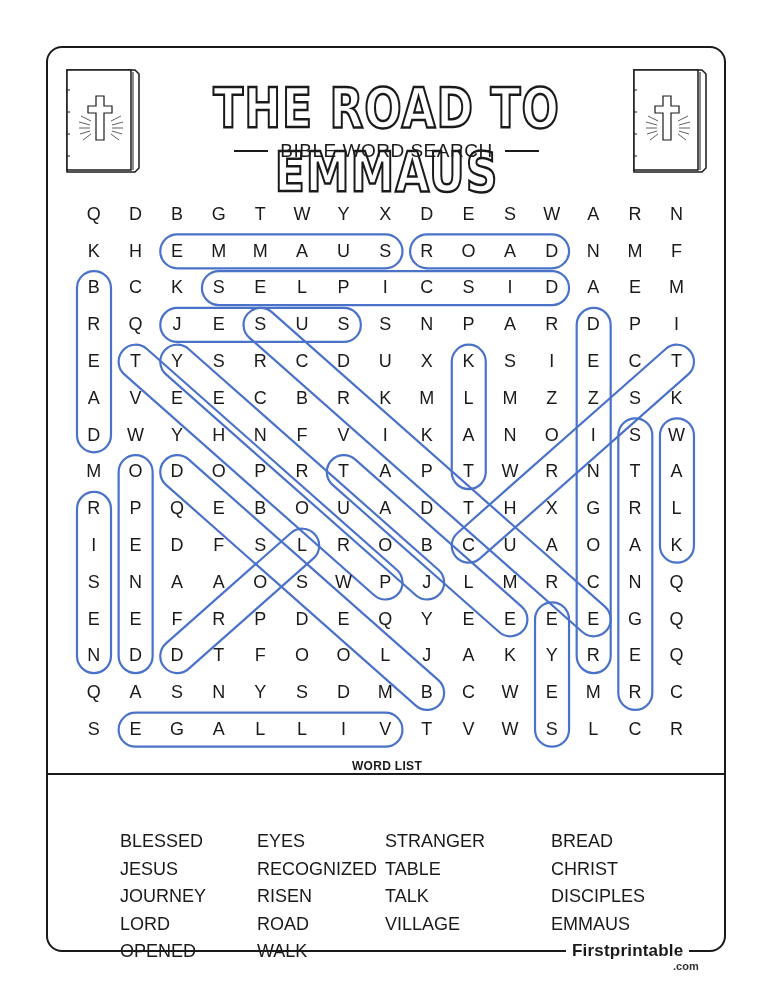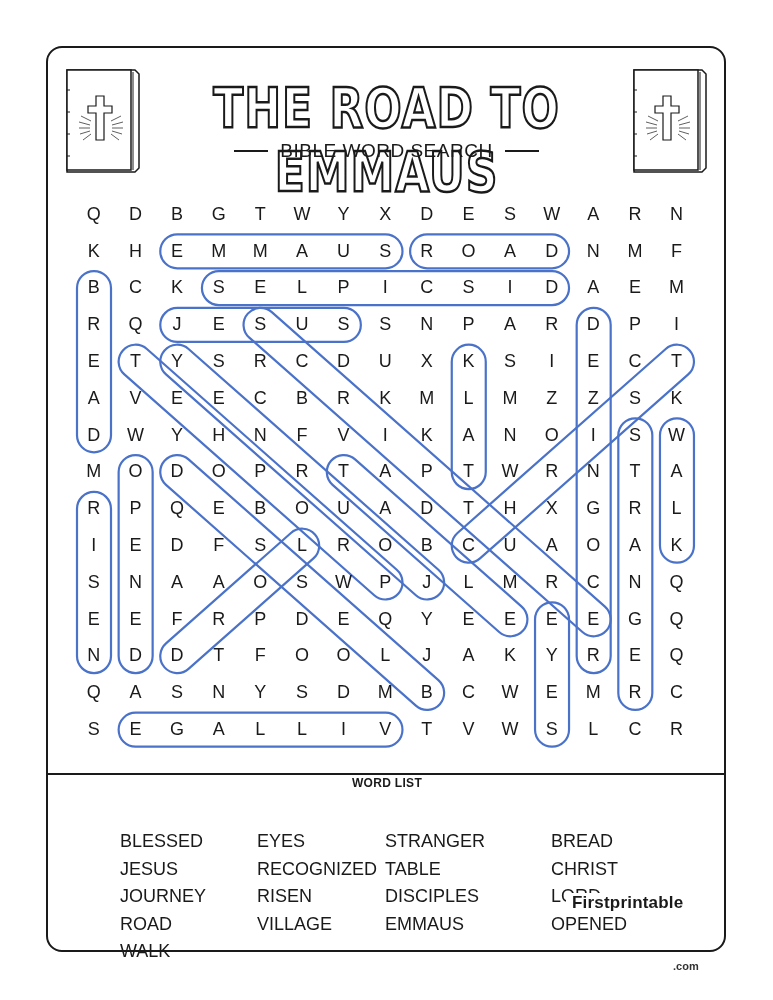--- a/index.html
+++ b/index.html
@@ -8,24 +8,24 @@
   .book { position:absolute; top:66px; width:80px; height:108px; }
   .book.left { left:61px; }
   .book.right { left:628px; }
   .title { position:absolute; left:150px; width:473px; top:76px; text-align:center; font-family:"DejaVu Sans", sans-serif; font-weight:bold; font-size:44px; letter-spacing:1px; color:#ffffff; -webkit-text-stroke:2px #1a1a1a; transform:scaleY(1.25); transform-origin:top center; }
   .subtitle { position:absolute; left:150px; width:473px; top:140px; text-align:center; font-size:19px; letter-spacing:0.5px; color:#1a1a1a; display:flex; align-items:center; justify-content:center; gap:12px; }
   .subtitle .dash { width:34px; height:2px; background:#1a1a1a; display:inline-block; }
   .grid-svg { position:absolute; left:0; top:0; width:773px; height:1000px; pointer-events:none; }
   .grid { position:absolute; left:73px; top:196px; width:625px; height:555px; display:grid; grid-template-columns:repeat(15, 41.64px); grid-template-rows:repeat(15, 36.8px); }
   .cell { display:flex; align-items:center; justify-content:center; font-size:18px; color:#1a1a1a; }
   .divider { position:absolute; left:46px; width:680px; top:773px; height:2px; background:#1a1a1a; }
-  .wl-label { position:absolute; left:340px; width:94px; top:776px; background:#fff; text-align:center; font-size:12px; font-weight:bold; letter-spacing:0.3px; }
+  .wl-label { position:absolute; left:340px; width:94px; top:759px; background:#fff; text-align:center; font-size:12px; font-weight:bold; letter-spacing:0.3px; }
   .wordlist { position:absolute; left:120px; top:796px; display:grid; grid-template-columns:137px 128px 166px 120px; grid-auto-rows:27.5px; font-size:18px;margin-top:35px; }
   .word { white-space:nowrap; }
-  .brand { position:absolute; left:566px; top:893px; background:#fff; padding:0 6px; font-weight:bold; font-size:17px; letter-spacing:0.2px; }
+  .brand { position:absolute; left:566px; top:941px; background:#fff; padding:0 6px; font-weight:bold; font-size:17px; letter-spacing:0.2px; }
   .brand-sub { position:absolute; left:673px; top:960px; font-size:11px; color:#333;font-weight:bold; }
 </style>
 </head>
 <body>
 
 <div class="frame"></div>
 
 <svg class="book left" viewBox="0 0 80 108">
   <path d="M6 4 L74 4 L78 8 L78 102 L74 106 L6 106 Z" fill="#fff" stroke="#1a1a1a" stroke-width="1.5"></path>
   <path d="M6 4 L70 4 L70 104 L6 104 Z" fill="#fff" stroke="#1a1a1a" stroke-width="1.5"></path>
@@ -335,20 +335,21 @@
     <span class="word">BLESSED</span>
     <span class="word">EYES</span>
     <span class="word">STRANGER</span>
     <span class="word">BREAD</span>
     <span class="word">JESUS</span>
     <span class="word">RECOGNIZED</span>
     <span class="word">TABLE</span>
     <span class="word">CHRIST</span>
     <span class="word">JOURNEY</span>
     <span class="word">RISEN</span>
+    <span class="word">TALK</span>
     <span class="word">DISCIPLES</span>
     <span class="word">LORD</span>
     <span class="word">ROAD</span>
     <span class="word">VILLAGE</span>
     <span class="word">EMMAUS</span>
     <span class="word">OPENED</span>
     <span class="word">WALK</span>
   </div>
 
 <div class="brand">Firstprintable</div>

